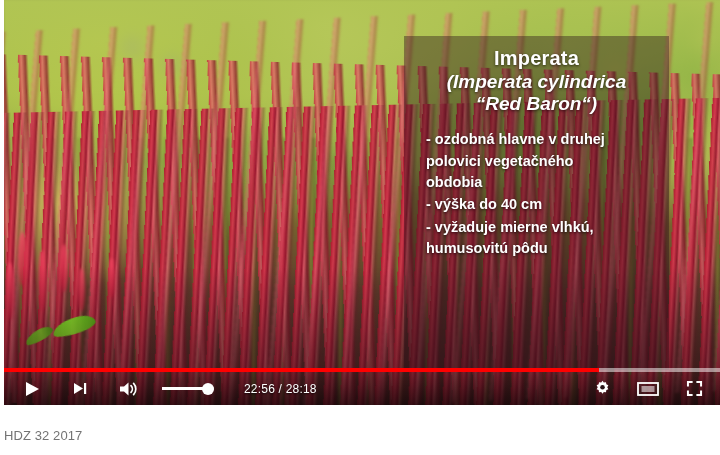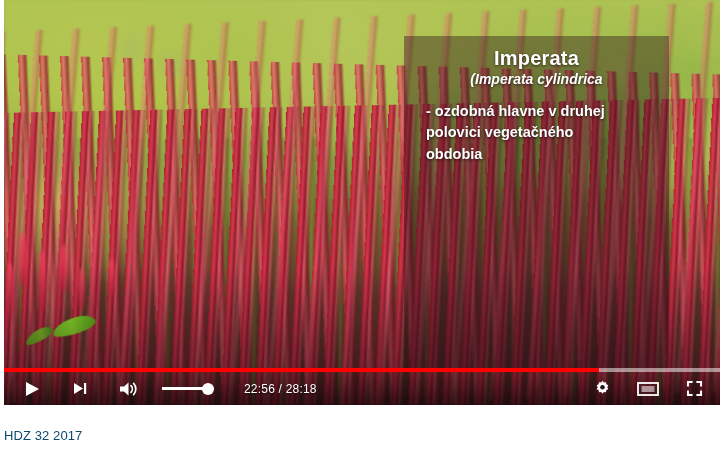--- a/index.html
+++ b/index.html
@@ -210,21 +210,21 @@
     line-height: 1.08;
     letter-spacing: .2px;
     text-shadow: 0 1px 3px rgba(0,0,0,.65);
     margin: 2px 0 1px 0;
   }
 
   .info-subtitle {
     text-align: center;
     font-style: italic;
     font-weight: bold;
-    font-size: 14px;
+    font-size: 19px;
     line-height: 1.18;
     text-shadow: 0 1px 3px rgba(0,0,0,.65);
   }
 
   .info-subtitle .sub-line { display: block; }
 
   .info-list {
     list-style: none;
     margin: 14px 0 0 8px;
     padding: 0 0 0 6px;
@@ -380,21 +380,21 @@
     width: 720px;
     height: 50px;
     background: #ffffff;
   }
 
   .caption-text {
     position: absolute;
     left: 4px;
     top: 23px;
     font-size: 13px;
-    color: #0c4a6e;
+    color: #737373;
     letter-spacing: .1px;
   }
 </style>
 </head>
 <body>
 
 <div id="app">
 
   <div class="player">
 
@@ -419,26 +419,30 @@
       <div class="green-leaf2"></div>
 
       <div class="bg-darken-bottom"></div>
     </div>
 
     <div class="info-panel" style="background: rgba(40, 16, 22, 0.4);">
       <div class="info-title">Imperata</div>
 
       <div class="info-subtitle">
         <span class="sub-line">(Imperata cylindrica</span>
+        <span class="sub-line">“Red Baron“)</span>
       </div>
 
       <ul class="info-list">
         <li>- ozdobná hlavne v druhej
   polovici vegetačného
   obdobia</li>
+        <li>- výška do 40 cm</li>
+        <li>- vyžaduje mierne vlhkú,
+  humusovitú pôdu</li>
       </ul>
     </div>
 
     <div class="controls">
 
       <div class="progress-wrap">
         <div class="progress-loaded"></div>
         <div class="progress-played" style="width: 82.6%; background: rgb(255, 0, 0);"></div>
         <div class="progress-knob" style="left: 82.6%;"></div>
       </div>

